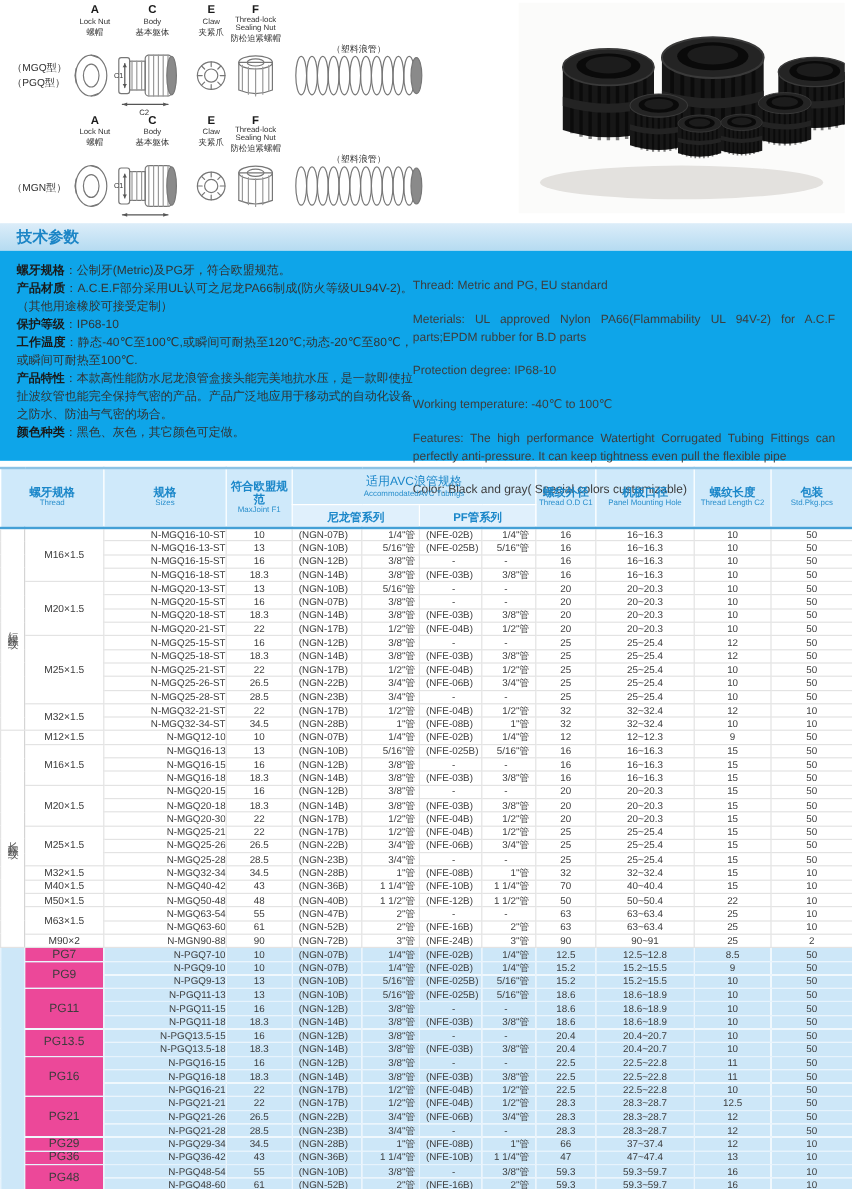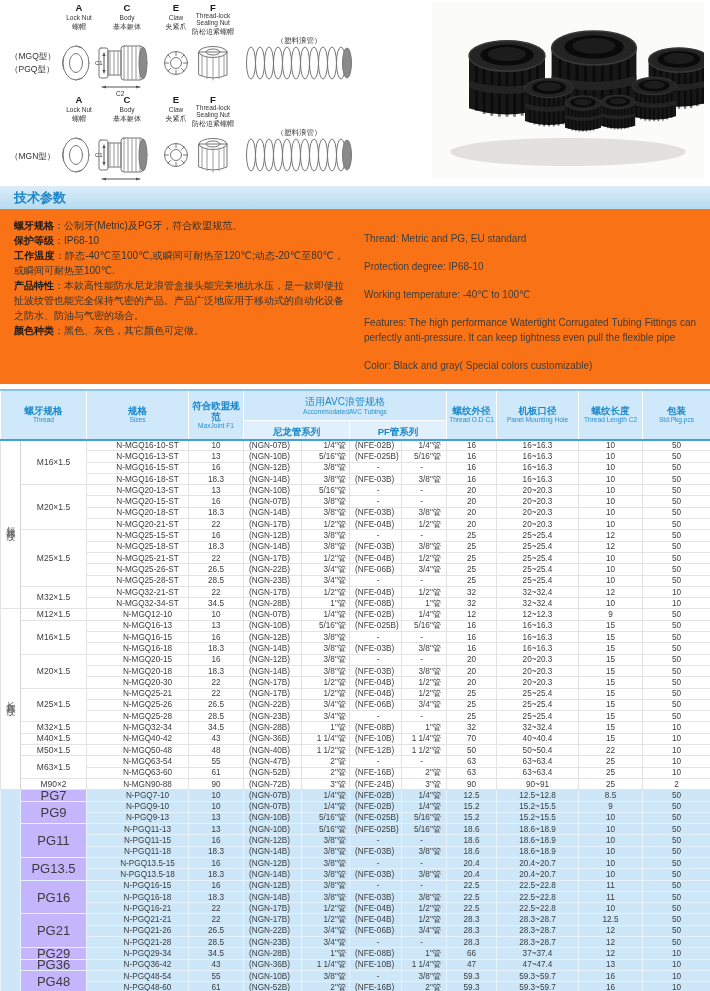--- a/index.html
+++ b/index.html
@@ -8,21 +8,21 @@
 
   
   .top { height:186px; display:flex; background:#fff; }
   .diagrams { width:432px; padding:1px 0 0 6px; }
   .photo { flex:1; padding:2px 2px 0 0; }
 
   
   .bar { height:23px; background:linear-gradient(#dcedf9,#b5dbf1);
     display:flex; align-items:center; padding-left:14px; }
   .bar span { color:#1b85c6; font-size:13px; font-weight:bold; }
-  .panel { height:175px; background:#f97316; display:flex; padding:9px 14px 0 14px; gap:20px; }
+  .panel { height:175px; background:#0ea5e9; display:flex; padding:9px 14px 0 14px; gap:0; }
   .panel .zh { width:330px; }
   .panel .en { flex:1; }
   .panel p { font-size:10px; line-height:1.5; color:#333; text-align:justify; }
   .panel .zh b { color:#1a1a1a; }
   .panel .en p { color:#3d3d3d;margin-top:13px; }
 
   
   table { width:710px; table-layout:fixed; border-collapse:collapse; margin-top:5px;
     border-top:2px solid #8cc2e4; }
   thead th { background:#cfe9fa; border:1px solid #fff; vertical-align:middle; text-align:center; padding:0; }
@@ -33,29 +33,29 @@
   .h-avc-zh { display:block; font-size:10px; font-weight:normal; color:#1b87c9; line-height:13px; }
   .h-sub { font-size:9.5px; font-weight:bold; color:#1b87c9; }
   thead { border-bottom:2px solid #44a0d6; }
 
   tbody td, tbody th { height:11.3px; font-size:8.2px; line-height:9px; color:#3c3c3c;
     border:1px solid #e3e3e3; font-weight:normal; overflow:hidden; white-space:nowrap; }
   tbody th.side { background:#fff; border-right:1px solid #d4d4d4; }
   tbody th.side span { writing-mode:vertical-rl; letter-spacing:3px; font-size:9px; color:#555; }
   tbody th.thread { font-size:8.5px; text-align:center; background:#fff; }
   tr.grp td, tr.grp th { border-top:1px solid #cdcdcd; }
-  .c0 { text-align:center; padding-left:20px; }
+  .c0 { text-align:right; padding-left:20px; }
   .c1,.c6,.c7,.c8,.c9 { text-align:center; }
   .c2,.c4 { text-align:left; padding-left:5px; }
   .c3 { text-align:right; padding-right:3px; }
   .c5 { text-align:right; padding-right:5px; }
   
   tr.pg td { background:#cde7f8; border-color:#e7f3fc; }
   tr.pg th.side { background:#cde7f8; border-color:#e7f3fc; }
-  tr.pg th.thread { background:#c4b5fd; border-color:#e7f3fc; font-size:13px; }
+  tr.pg th.thread { background:#ec4899; border-color:#e7f3fc; font-size:10px; }
   tr.pg.grp td, tr.pg.grp th { border-top:1px solid #eef7fd; }
 
   svg text { font-family:"Liberation Sans","DejaVu Sans",sans-serif; }
 </style>
 </head>
 <body>
 
 <div class="top">
   <div class="diagrams">
     <svg width="430" height="182" viewBox="0 0 430 182">
@@ -161,27 +161,29 @@
     </svg>
   </div>
 </div>
 
 <div class="bar">
   <span>技术参数</span>
 </div>
 <div class="panel">
   <div class="zh">
     <p><b>螺牙规格</b><span>：公制牙(Metric)及PG牙，符合欧盟规范。</span></p>
+    <p><b>产品材质</b><span>：A.C.E.F部分采用UL认可之尼龙PA66制成(防火等级UL94V-2)。（其他用途橡胶可接受定制）</span></p>
     <p><b>保护等级</b><span>：IP68-10</span></p>
     <p><b>工作温度</b><span>：静态-40℃至100℃,或瞬间可耐热至120℃;动态-20℃至80℃，或瞬间可耐热至100℃.</span></p>
     <p><b>产品特性</b><span>：本款高性能防水尼龙浪管盒接头能完美地抗水压，是一款即使拉扯波纹管也能完全保持气密的产品。产品广泛地应用于移动式的自动化设备之防水、防油与气密的场合。</span></p>
     <p><b>颜色种类</b><span>：黑色、灰色，其它颜色可定做。</span></p>
   </div>
   <div class="en">
     <p>Thread: Metric and PG, EU standard</p>
+    <p>Meterials: UL approved Nylon PA66(Flammability UL 94V-2) for A.C.F parts;EPDM rubber for B.D parts</p>
     <p>Protection degree: IP68-10</p>
     <p>Working temperature: -40℃ to 100℃</p>
     <p>Features: The high performance Watertight Corrugated Tubing Fittings can perfectly anti-pressure. It can keep tightness even pull the flexible pipe</p>
     <p>Color: Black and gray( Special colors customizable)</p>
   </div>
 </div>
 
 <table>
   <colgroup>
     <col style="width:20px">

